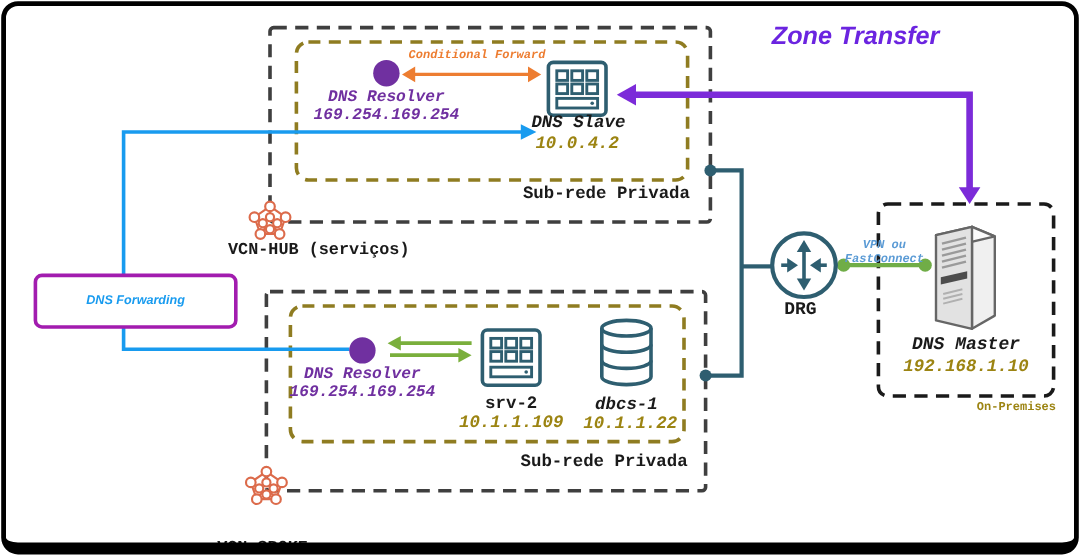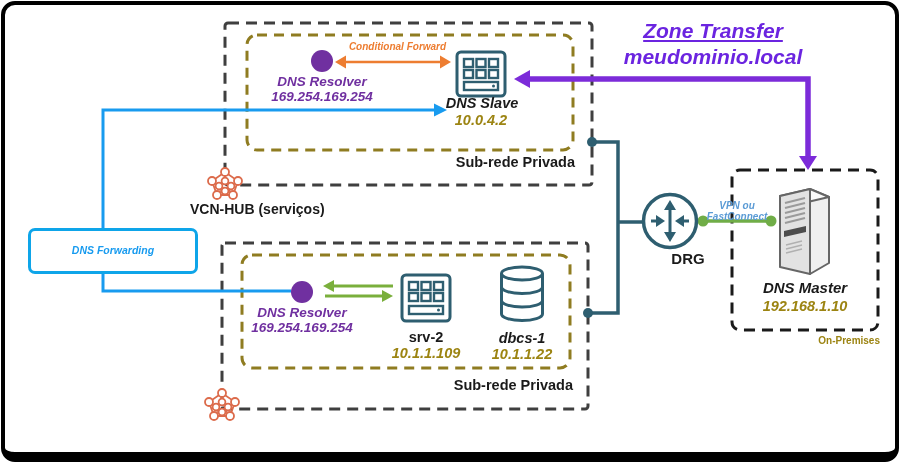--- a/index.html
+++ b/index.html
@@ -6,47 +6,47 @@
   #canvas{
     position:relative;width:900px;height:463px;background:#fff;
     font-family:"Liberation Sans","DejaVu Sans",sans-serif;overflow:hidden;
     box-sizing:border-box;
   }
   #frame{
     position:absolute;inset:1px;border:4px solid #000;border-bottom-width:10px;
     border-radius:14px;pointer-events:none;z-index:6;
   }
   #wires{position:absolute;left:0;top:0;z-index:1;}
-  .lbl{position:absolute;line-height:1.12;z-index:4;white-space:nowrap;}
+  .lbl{position:absolute;line-height:1.12;z-index:4;white-space:nowrap;font-family:Liberation Mono, monospace;}
   .ctr{text-align:center;}
   .b{font-weight:bold;}
   .i{font-style:italic;}
   .purple{color:#7030A0;}
   .olive{color:#9C8412;}
   .black{color:#1a1a1a;}
   .orange{color:#ED7D31;}
   .vpnblue{color:#5B9BD5;}
   .blue{color:#189BEF;}
   .icon{position:absolute;z-index:3;}
   .dot{
     position:absolute;width:22px;height:22px;border-radius:50%;
     background:#7030A0;z-index:3;
   }
   #fwdbox{
     position:absolute;left:28px;top:228px;width:164px;height:40px;
-    border:3px solid #0ea5e9;border-radius:7px;background:#fff;z-index:3;
+    border:3px solid #a21caf;border-radius:7px;background:#fff;z-index:3;
     display:flex;flex-direction:column;align-items:center;justify-content:center;
     font-size:10.5px;line-height:1.3;
   }
   #zonetransfer{
     position:absolute;left:598px;top:18px;width:230px;z-index:4;
     text-align:center;font-size:21px;font-weight:bold;font-style:italic;
     line-height:1.22;color:#6B24E0;
   }
-  #zonetransfer .u{text-decoration:underline;}
+  #zonetransfer .u{}
 </style>
 </head>
 <body>
 
 <div id="canvas">
   <div id="frame"></div>
 
   <svg id="wires" width="900" height="463">
 
     <rect x="225" y="23" width="367" height="162" rx="3" fill="none" stroke="#3F3F3F" stroke-width="3" stroke-dasharray="11,7"></rect>
@@ -103,21 +103,20 @@
       <polygon points="670,242 664,232 676,232" fill="#2E5E70"></polygon>
       <line x1="651" y1="221" x2="658" y2="221" stroke="#2E5E70" stroke-width="3"></line>
       <polygon points="665,221 656,215 656,227" fill="#2E5E70"></polygon>
       <line x1="689" y1="221" x2="682" y2="221" stroke="#2E5E70" stroke-width="3"></line>
       <polygon points="675,221 684,215 684,227" fill="#2E5E70"></polygon>
     </g>
   </svg>
 
   <div id="zonetransfer">
     <div class="u">Zone Transfer</div>
-    <div>meudominio.local</div>
   </div>
 
   <div class="dot" style="left:311px;top:50px;"></div>
   <div class="lbl ctr b i orange" style="left:340px;top:41px;width:115px;font-size:10px;">Conditional Forward</div>
   <div class="lbl ctr b i purple" style="left:247px;top:74px;width:150px;font-size:13.5px;">DNS Resolver</div>
   <div class="lbl ctr b i purple" style="left:240px;top:89px;width:164px;font-size:13.5px;">169.254.169.254</div>
 
   <div class="icon" style="left:455px;top:50px;">
     <svg width="52" height="48" viewBox="0 0 52 48">
       <rect x="2" y="2" width="48" height="44" rx="4" fill="#fff" stroke="#2E5E70" stroke-width="3"></rect>
@@ -198,21 +197,21 @@
       <circle cx="12" cy="29" r="4"></circle>
         <circle cx="28" cy="29" r="4"></circle>
       <circle cx="20" cy="15" r="3.4"></circle>
         <circle cx="14" cy="20" r="3.4"></circle>
       <circle cx="26" cy="20" r="3.4"></circle>
         <circle cx="20" cy="25" r="3.4"></circle>
     </svg>
   </div>
   <div class="lbl b black" style="left:181px;top:425px;font-size:14px;margin-top:25px;">VCN-SPOKE</div>
 
-  <div class="lbl ctr b black" style="left:663px;top:251px;width:50px;font-size:15px;">DRG</div>
+  <div class="lbl ctr b black" style="left:642px;top:251px;width:50px;font-size:15px;">DRG</div>
 
   <div class="lbl ctr b i vpnblue" style="left:688px;top:200px;width:98px;font-size:10px;z-index:4;">
     <div>VPN ou</div>
     <div>FastConnect</div>
   </div>
 
   <div class="icon" style="left:768px;top:183px;">
     <svg width="72" height="96" viewBox="0 0 72 96">
       <polygon points="42,6 61,14 61,80 42,91" fill="#f0f0f0" stroke="#666" stroke-width="2" stroke-linejoin="round"></polygon>
       <polygon points="12,13 42,6 61,14 31,21" fill="#fafafa" stroke="#666" stroke-width="2" stroke-linejoin="round"></polygon>

